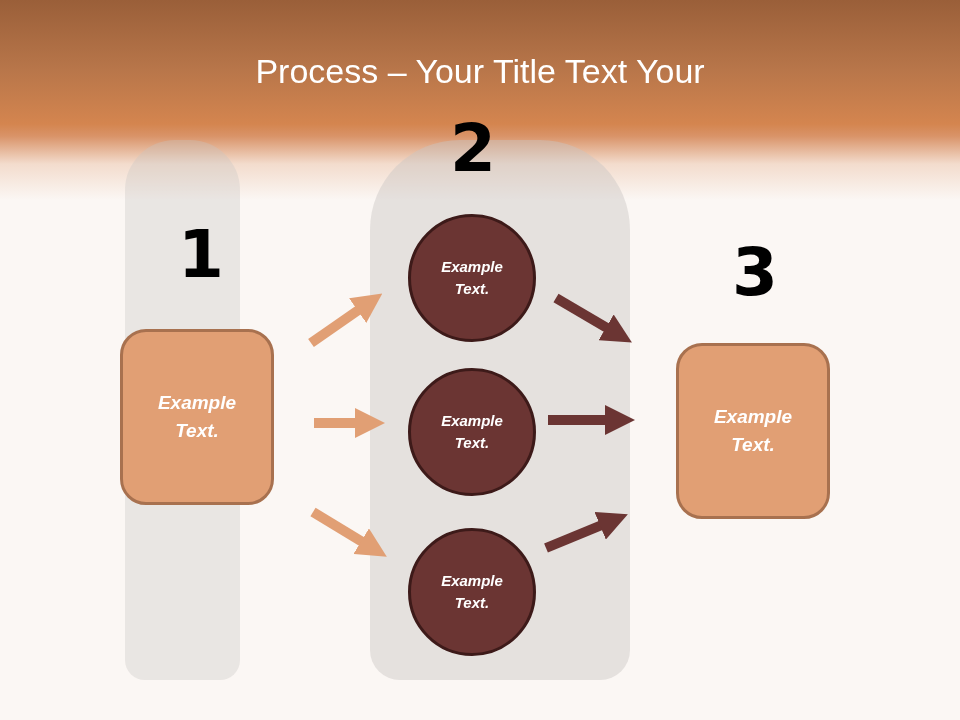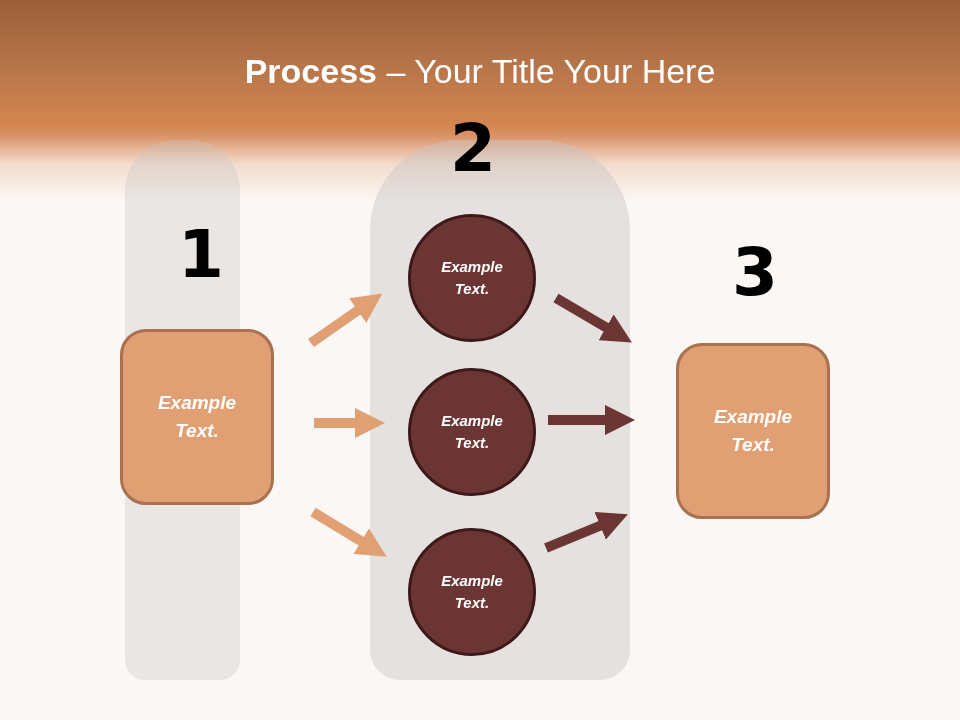--- a/index.html
+++ b/index.html
@@ -1,37 +1,37 @@
 <!DOCTYPE html>
 <html><head>
 <meta charset="utf-8">
 <style>
   html,body{margin:0;padding:0;}
   body{width:960px;height:720px;position:relative;overflow:hidden;background:#fbf7f4;font-family:"Liberation Sans",sans-serif;}
   .header{position:absolute;left:0;top:0;width:960px;height:200px;
     background:linear-gradient(to bottom,#9a5f39 0%,#b8764a 35%,#d4854f 62%,#d99368 68%,#f3dccd 82%,#fbf7f4 100%);}
   .figure{position:absolute;background:#c9c5c3;opacity:0.85;}
   .title{position:absolute;left:0;top:52px;width:960px;text-align:center;color:#fff;font-size:34px;}
-  .title b{font-weight:bold;}
+  .title b{font-weight:normal;}
   .num{position:absolute;font-family:"DejaVu Sans",sans-serif;font-weight:bold;font-size:66px;color:#000;line-height:1;}
   .box{position:absolute;width:154px;height:176px;background:#e19f74;border:3px solid #a8714f;border-radius:26px;box-sizing:border-box;
     display:flex;align-items:center;justify-content:center;text-align:center;color:#fff;font-style:italic;font-weight:bold;font-size:19px;line-height:1.5;}
   .circle{position:absolute;width:128px;height:128px;border-radius:50%;background:#6b3533;border:3px solid #3d1a19;box-sizing:border-box;
     display:flex;align-items:center;justify-content:center;text-align:center;color:#fff;font-style:italic;font-weight:bold;font-size:15px;line-height:1.5;}
   svg.arrows{position:absolute;left:0;top:0;}
 </style>
 </head>
 <body>
 
 <div class="header"></div>
 
 <div class="figure" style="left:125px;top:140px;width:115px;height:540px;border-radius:50px 50px 20px 20px;opacity:0.35;"></div>
 <div class="figure" style="left:370px;top:140px;width:260px;height:540px;border-radius:90px 90px 30px 30px;opacity:0.45;"></div>
 
-<div class="title"><b>Process</b><span> – Your Title Your Here</span></div>
+<div class="title"><b>Process</b><span> – Your Title Text Your</span></div>
 
 <div class="num" style="left:178px;top:222px;">1</div>
 <div class="num" style="left:450px;top:116px;">2</div>
 <div class="num" style="left:732px;top:240px;">3</div>
 
 <div class="box" style="left:120px;top:329px;">
     <span style="width:100px;">Example Text.</span>
   </div>
 <div class="box" style="left:676px;top:343px;">
     <span style="width:100px;">Example Text.</span>

